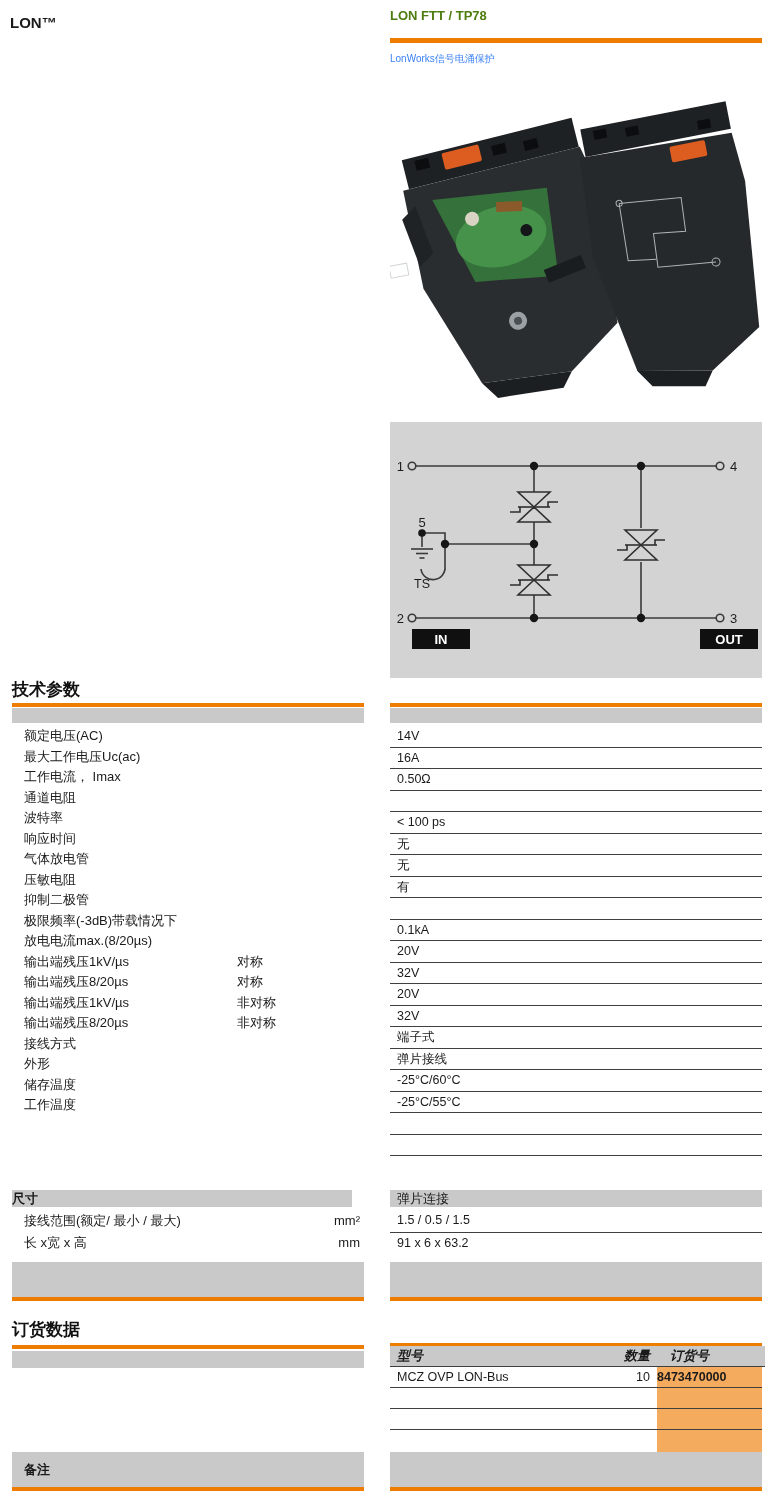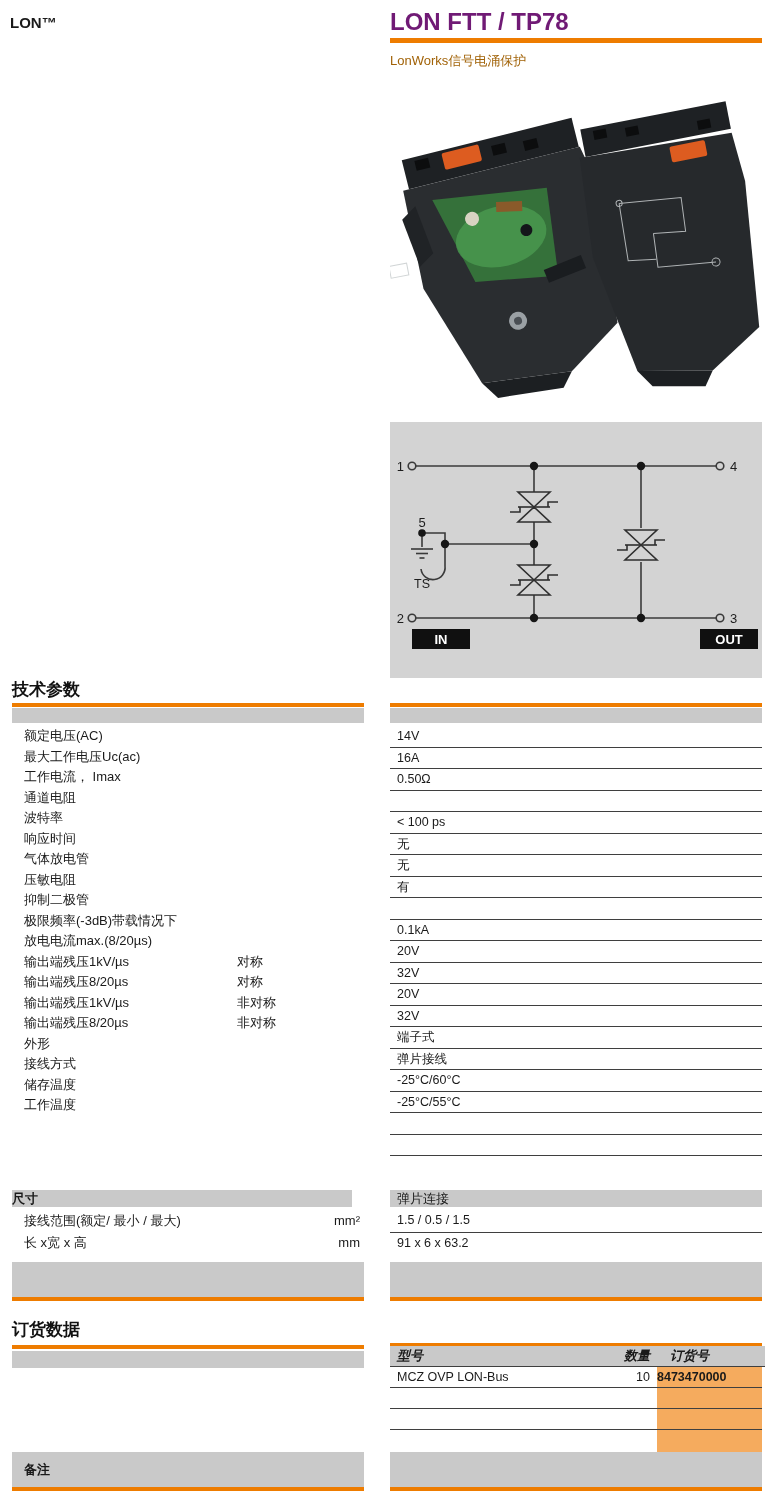--- a/index.html
+++ b/index.html
@@ -2,22 +2,22 @@
 <html><head>
 <meta charset="utf-8">
 <style>
   html,body{margin:0;padding:0;background:#ffffff;}
   body{font-family:"Liberation Sans","DejaVu Sans",sans-serif;color:#1a1a1a;}
   #page{position:relative;width:765px;height:1500px;background:#fff;overflow:hidden;}
   .abs{position:absolute;}
   .bar-gray{background:#c9c9c9;}
   .rule-orange{background:#ee7c00;}
   .brand{font-size:15px;font-weight:bold;letter-spacing:0px;}
-  .doc-title{font-size:24px;font-weight:bold;color:#701a75;}
-  .subtitle{font-size:13px;color:#a16207;}
+  .doc-title{font-size:13px;font-weight:bold;color:#4d7c0f;}
+  .subtitle{font-size:10px;color:#3b82f6;}
   .sec-title{font-size:17px;font-weight:bold;color:#111;}
   .hdr-label{font-size:13px;font-weight:bold;line-height:17px;}
   .hdr-label-r{font-size:13px;font-weight:normal;line-height:17px;padding-left:7px;}
   
   .trow-l{height:20.5px;line-height:20.5px;font-size:13px;padding-left:12px;position:relative;white-space:nowrap;}
   .trow-l .sub{position:absolute;left:225px;top:0;}
   .trow-r{height:20.5px;line-height:20.5px;font-size:12.5px;padding-left:7px;border-bottom:1px solid #3f3f3f;white-space:nowrap;}
   
   .drow-l{height:21.5px;line-height:21.5px;font-size:13px;display:flex;justify-content:space-between;padding-left:12px;padding-right:4px;}
   .drow-r{height:21.5px;line-height:21.5px;font-size:12.5px;padding-left:7px;}
@@ -175,22 +175,22 @@
       <div class="trow-l">响应时间</div>
       <div class="trow-l">气体放电管</div>
       <div class="trow-l">压敏电阻</div>
       <div class="trow-l">抑制二极管</div>
       <div class="trow-l">极限频率(-3dB)带载情况下</div>
       <div class="trow-l">放电电流max.(8/20µs)</div>
       <div class="trow-l">输出端残压1kV/µs<span class="sub">对称</span></div>
       <div class="trow-l">输出端残压8/20µs<span class="sub">对称</span></div>
       <div class="trow-l">输出端残压1kV/µs<span class="sub">非对称</span></div>
       <div class="trow-l">输出端残压8/20µs<span class="sub">非对称</span></div>
+      <div class="trow-l">接线方式</div>
       <div class="trow-l">外形</div>
-      <div class="trow-l">接线方式</div>
       <div class="trow-l">储存温度</div>
       <div class="trow-l">工作温度</div>
     </div>
   <div class="abs" style="left:390px;top:726px;width:372px;" id="tech-right">
       <div class="trow-r">14V</div>
       <div class="trow-r">16A</div>
       <div class="trow-r">0.50Ω</div>
       <div class="trow-r"></div>
       <div class="trow-r">&lt; 100 ps</div>
       <div class="trow-r">无</div>

